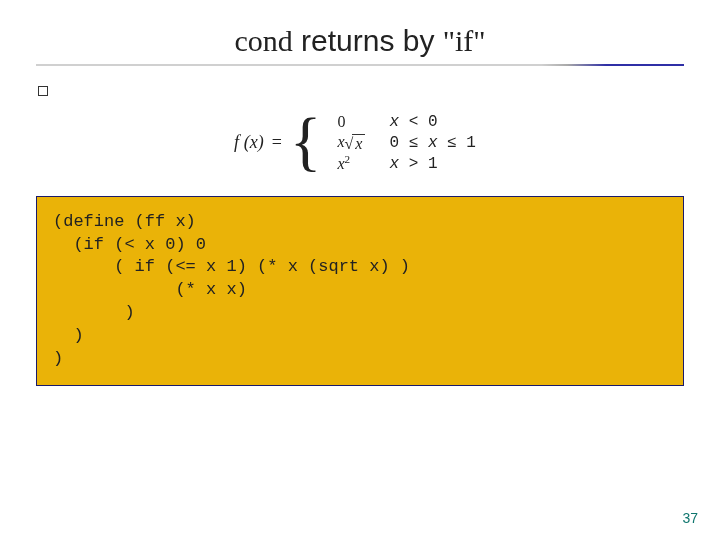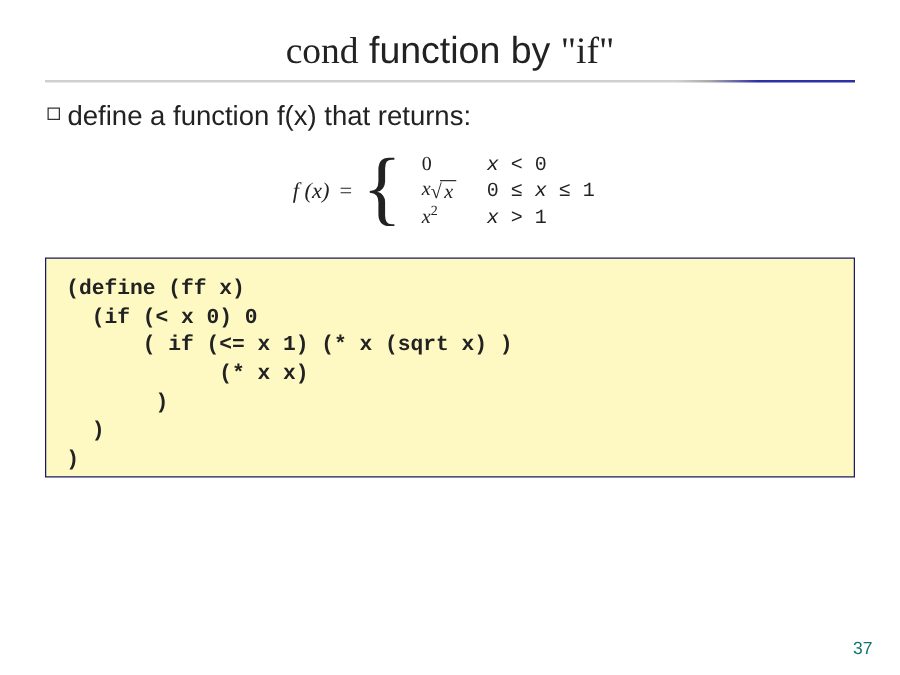--- a/index.html
+++ b/index.html
@@ -19,37 +19,36 @@
   .brace { font-size: 66px; line-height: 60px; font-weight: 300; font-family: Georgia, serif; position: relative; top: -2px; }
   .cases { display: inline-block; }
   .cases table { border-collapse: collapse; }
   .cases td { padding: 1px 10px; text-align: left; font-size: 16px; }
   .cases .expr { min-width: 52px; }
   .cases .cond { min-width: 86px; font-family: Liberation Mono, monospace; }
   .sqrt { display: inline-flex; align-items: flex-start; position: relative; }
   .sqrt .radical { font-size: 16px; line-height: 1; position: relative; top: 2px; }
   .sqrt .sqbody { border-top: 1px solid #333; padding: 0 3px; font-style: italic; line-height: 1.1; margin-left: -1px; }
   .sup { font-size: 0.7em; vertical-align: super; line-height: 0; }
-  .codebox { border: 1.5px solid #1a1a6a; background: #fef9c3; padding: 14px 16px 0 16px; font-family: "Courier New", Courier, monospace; font-size: 17px; line-height: 1.35; white-space: pre; overflow: hidden; font-weight: bold; }
+  .codebox { border: 1.5px solid #1a1a6a; background: #eab308; padding: 14px 16px 14px 16px; font-family: "Courier New", Courier, monospace; font-size: 17px; line-height: 1.35; white-space: pre; overflow: hidden; }
   .pagenum { position: absolute; right: 22px; bottom: 14px; font-size: 14px; color: #0f766e; }
   .ivar { font-style: italic; }
 </style>
 </head>
 <body>
 
 <div class="slide">
 
   <h1 class="title">
-    <span class="mono">cond</span><span> function by </span><span class="mono">"if"</span>
+    <span class="mono">cond</span><span> returns by </span><span class="mono">"if"</span>
   </h1>
   <div class="rule"></div>
 
   <div class="bullet-row">
     <span class="bullet-box"></span>
-    <span class="bullet-text">define a function f(x) that returns:</span>
   </div>
 
   <div class="equation">
     <span class="eq-wrap">
       <span class="fx">
         <span class="ivar">f</span> (<span class="ivar">x</span>)
       </span>
       <span class="eq-sign">=</span>
       <span class="brace">{</span>
       <span class="cases">

